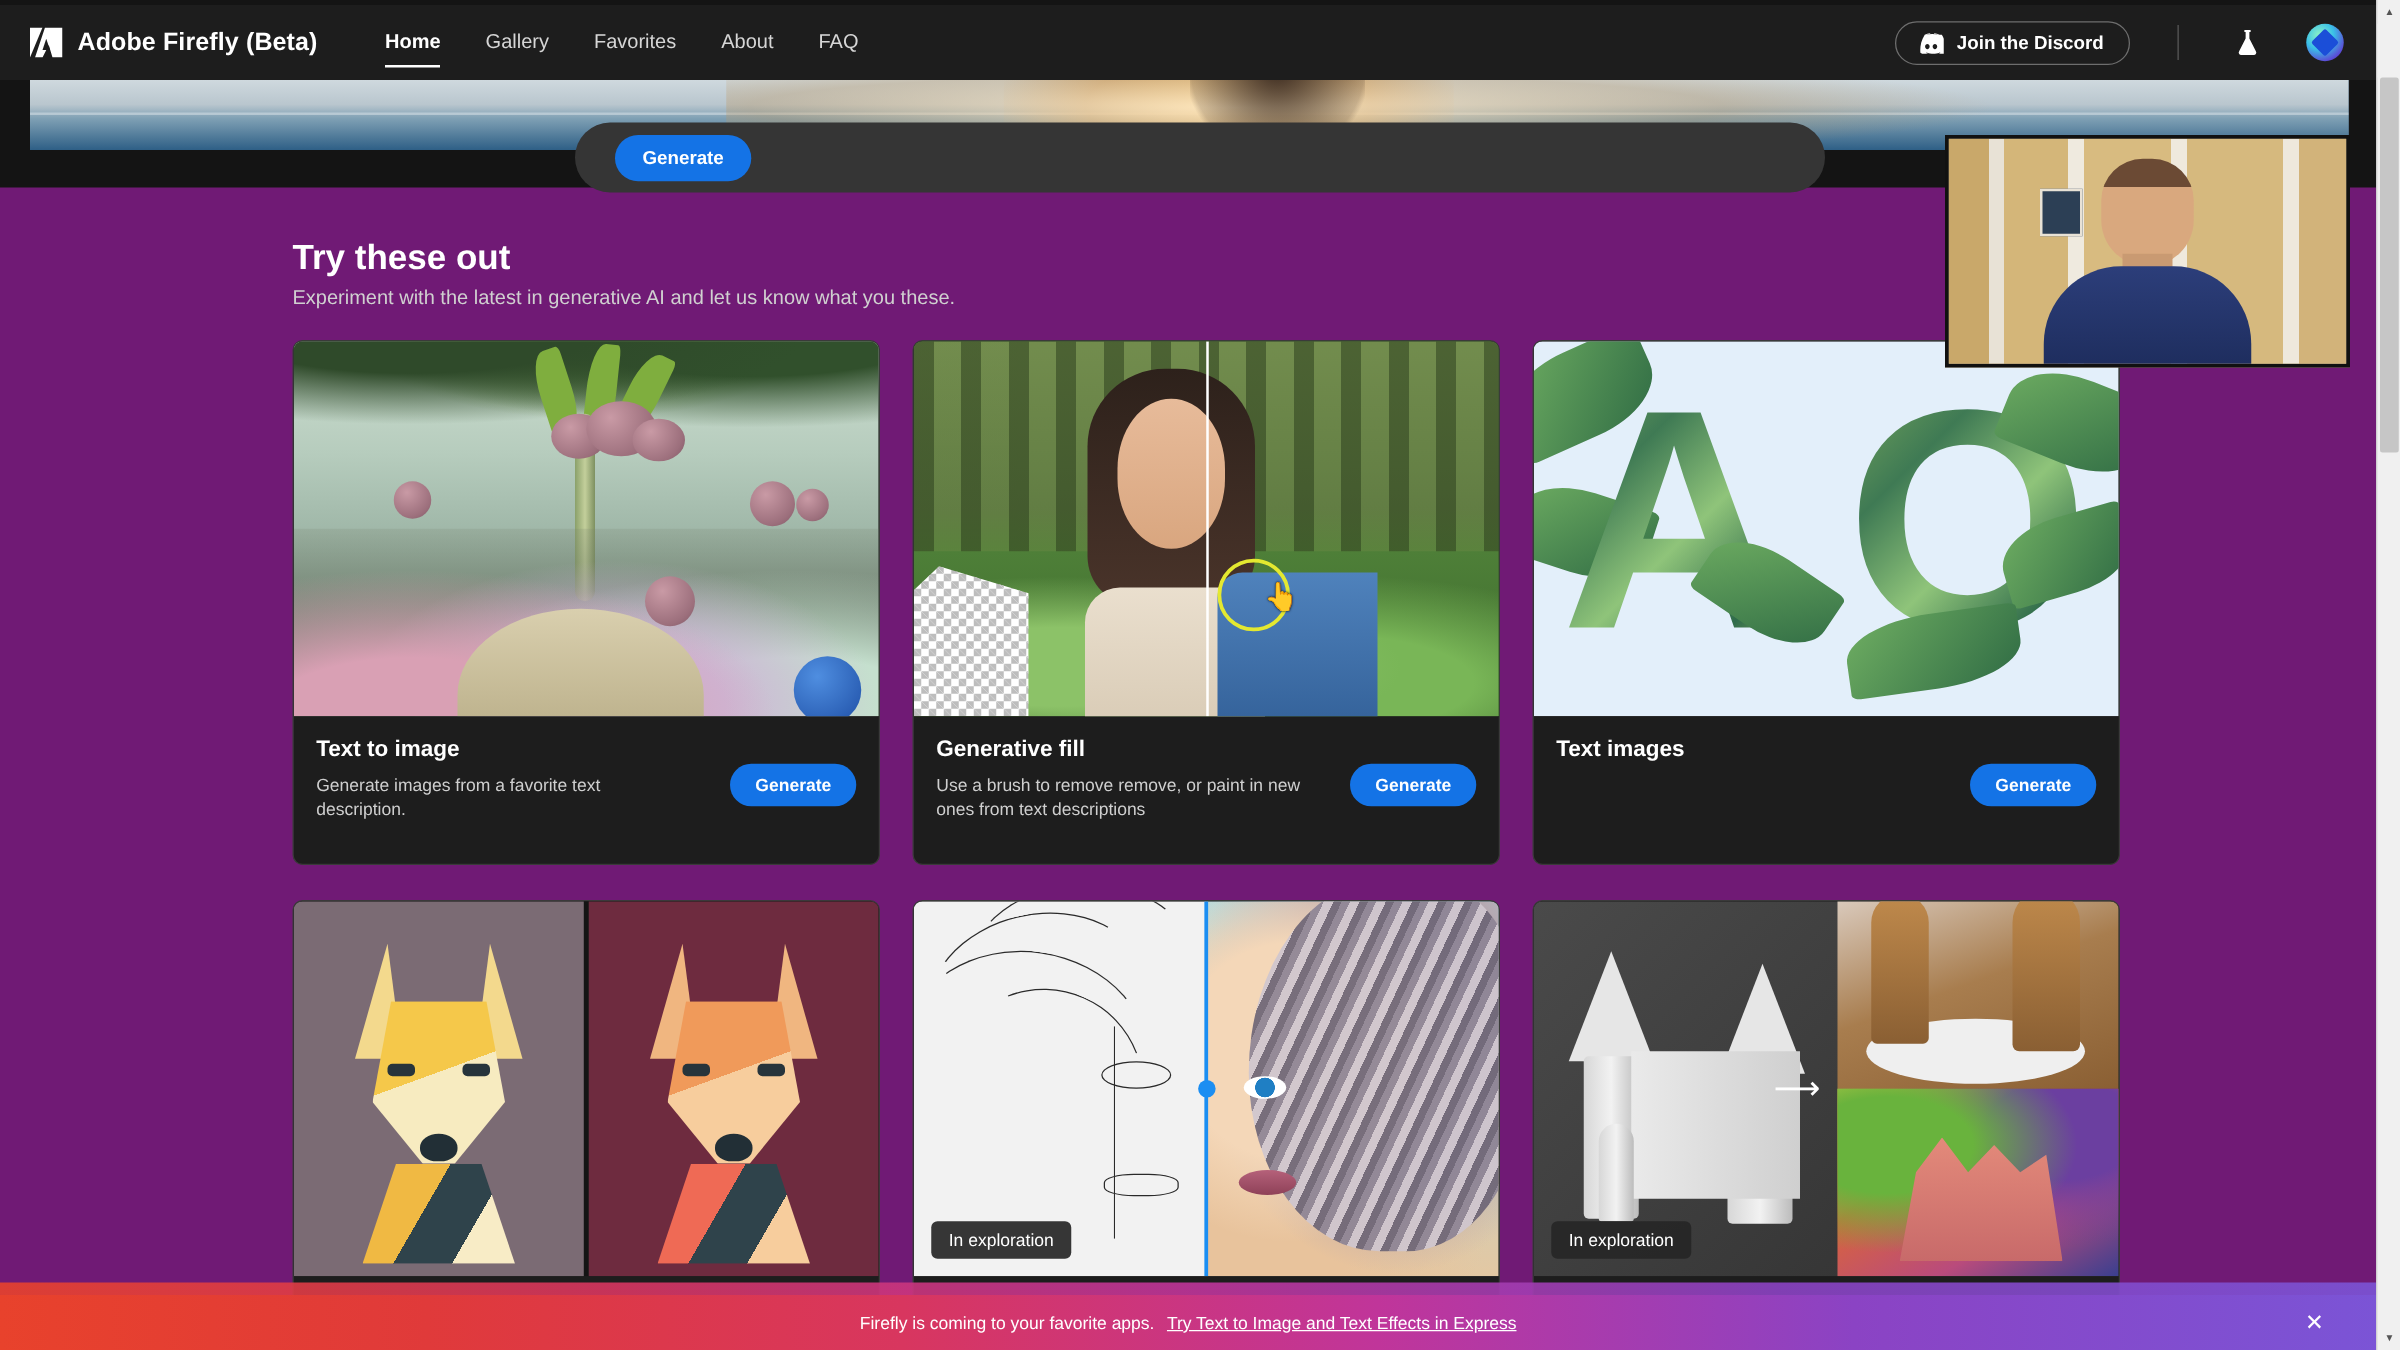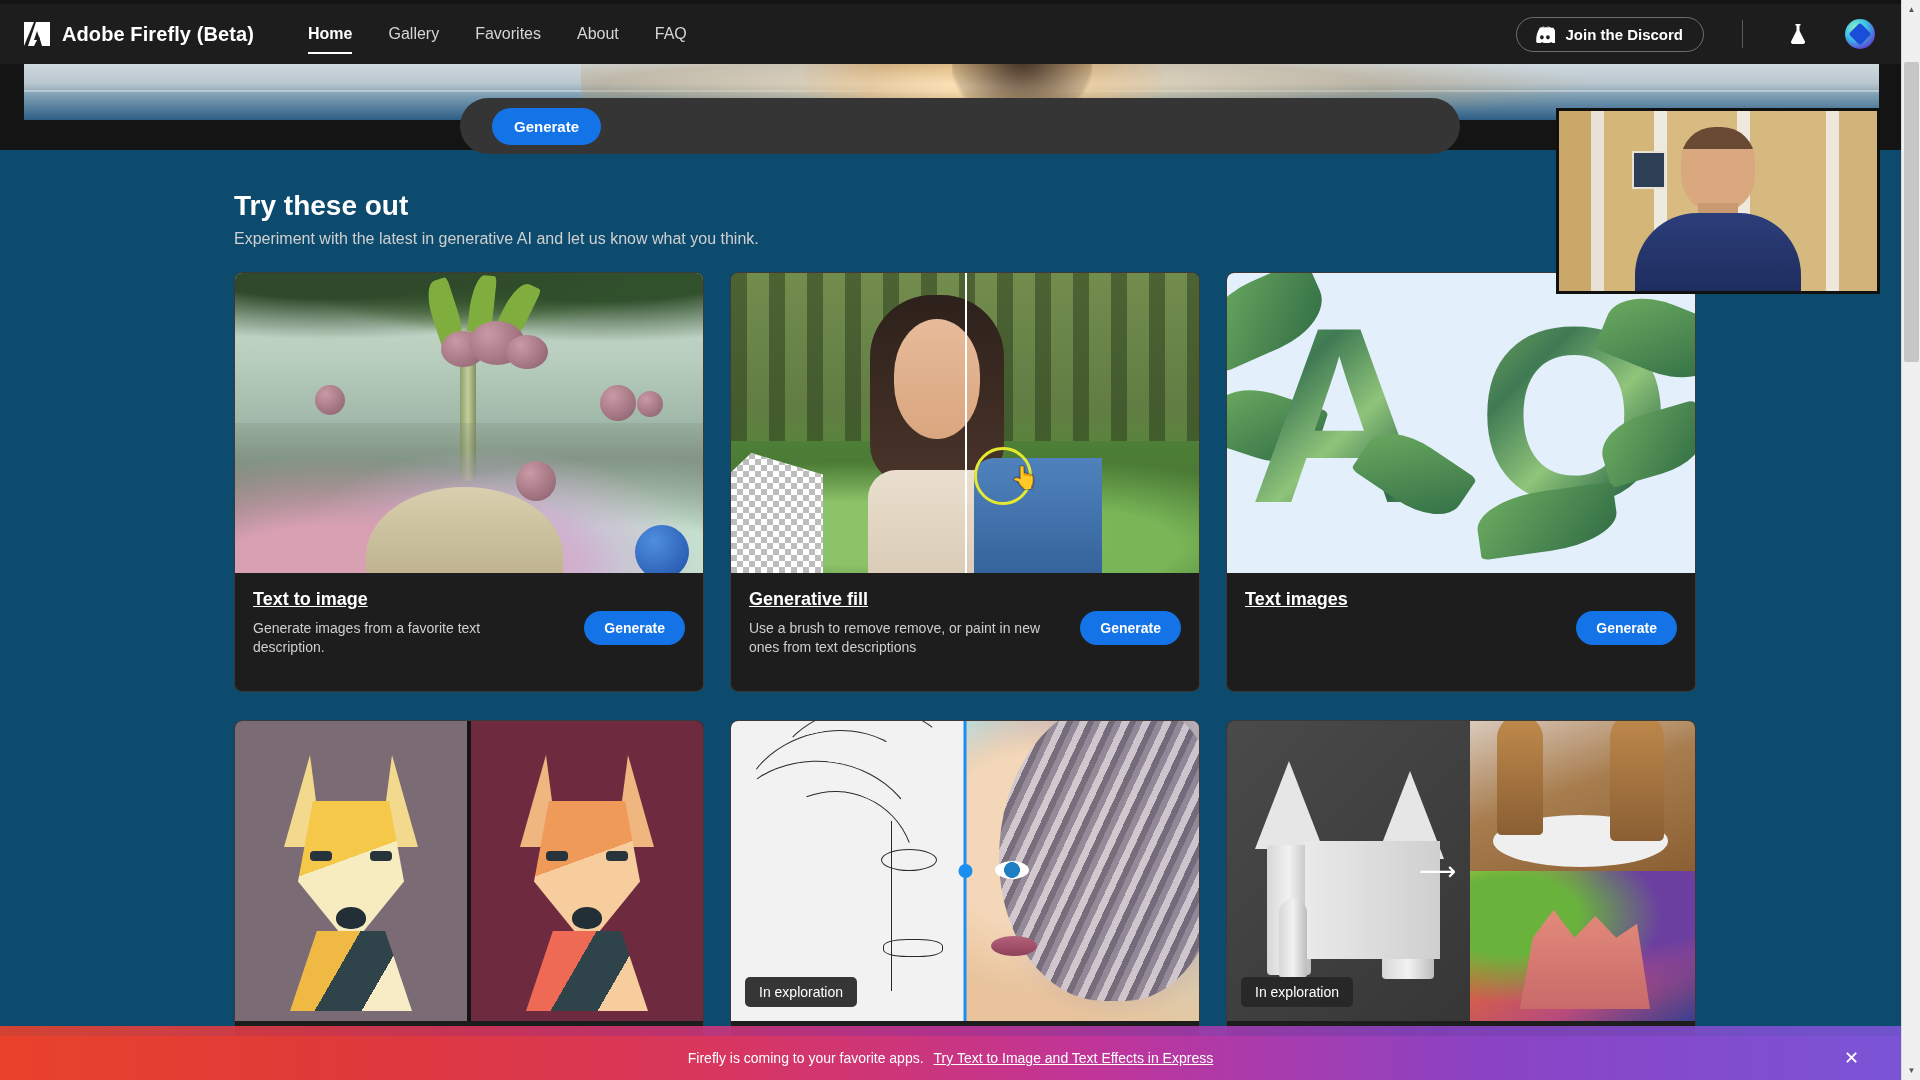--- a/index.html
+++ b/index.html
@@ -100,35 +100,35 @@
     color: #b9b9b9; font-size: 16px; font-style: italic;
     font-family: "Liberation Sans", sans-serif;
   }
   .btn-generate {
     background: #1473e6; color: #fff; border: none; border-radius: 20px;
     padding: 10px 22px; font-size: 15px; font-weight: bold; cursor: pointer;
     font-family: "Liberation Sans", sans-serif;
   }
 
   
-  .content { position: absolute; top: 150px; left: 0; width: 1901px; height: 930px; background:#0c4a6e; }
+  .content { position: absolute; top: 150px; left: 0; width: 1901px; height: 930px; background:#701a75; }
   .section-title { color: #fff; font-size: 28px; font-weight: bold; margin: 40px 0 0 234px; }
   .section-sub { color: #d0d0d0; font-size: 16px; margin: 8px 0 0 234px; }
 
   .grid {
     margin: 24px 0 0 234px; width: 1450px;
     display: grid; grid-template-columns: repeat(3, 470px); gap: 28px 26px;
   }
   .card {
     background: #1d1d1d; border: 1px solid #3a3a3a; border-radius: 8px; overflow: hidden;
     cursor: pointer;
   }
   .card-media { position: relative; height: 300px; overflow: hidden; background: #222; }
   .card-body { padding: 16px 18px 20px 18px; position: relative; min-height: 118px; }
-  .card-title { color: #fff; font-size: 18px; font-weight: bold; text-decoration: underline; }
+  .card-title { color: #fff; font-size: 18px; font-weight: bold; }
   .card-desc { color: #cfcfcf; font-size: 14px; margin-top: 9px; max-width: 300px; line-height: 1.35; }
   .card-btn {
     position: absolute; right: 18px; top: 38px;
     background: #1473e6; color: #fff; border: none; border-radius: 18px;
     padding: 9px 20px; font-size: 14px; font-weight: bold; cursor: pointer;
     font-family: "Liberation Sans", sans-serif;
   }
   .badge {
     position: absolute; left: 14px; bottom: 14px; z-index: 5;
     background: rgba(38,38,38,.92); color: #fff; font-size: 14px;
@@ -342,21 +342,21 @@
     <div class="hero-splash"></div>
     <div class="hero-figure"></div>
   </div>
 
   <div class="promptbar">
     <button class="btn-generate">Generate</button>
   </div>
 
   <div class="content">
     <div class="section-title">Try these out</div>
-    <div class="section-sub">Experiment with the latest in generative AI and let us know what you think.</div>
+    <div class="section-sub">Experiment with the latest in generative AI and let us know what you these.</div>
 
     <div class="grid">
 
       <div class="card">
         <div class="card-media">
           <div class="garden">
             <div class="g-canopy"></div>
             <div class="g-leaf" style="left:42%;top:6px;width:26px;height:70px;transform:rotate(-18deg);"></div>
             <div class="g-leaf" style="left:50%;top:2px;width:24px;height:78px;transform:rotate(6deg);"></div>
             <div class="g-leaf" style="left:57%;top:8px;width:26px;height:68px;transform:rotate(26deg);"></div>

